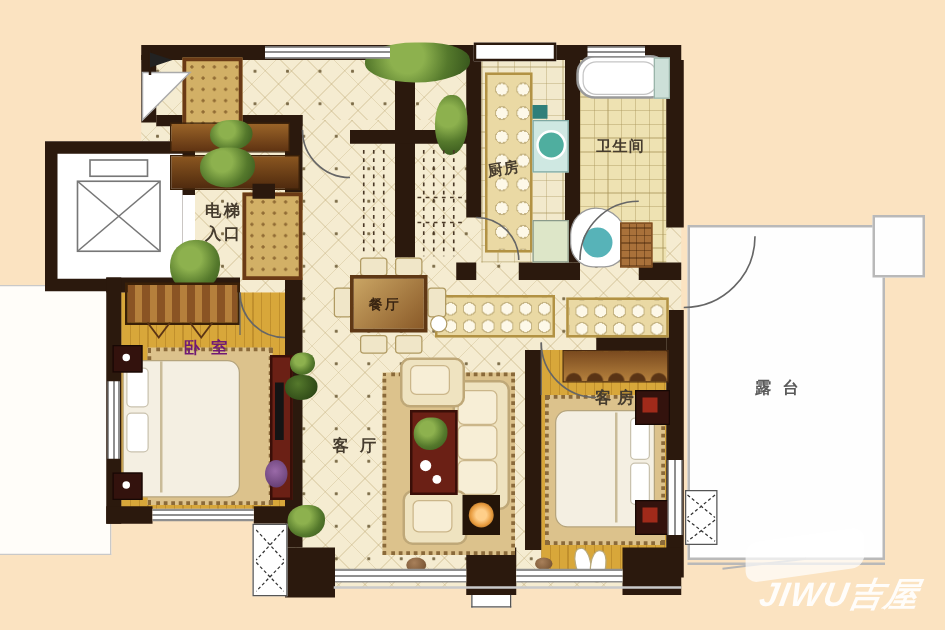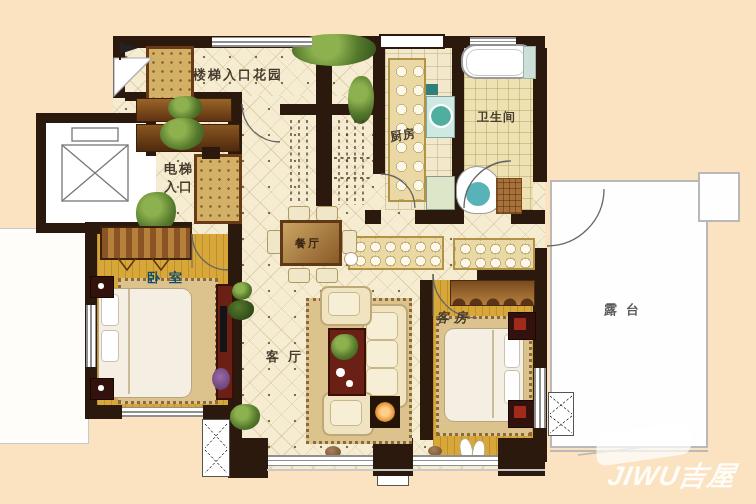--- a/index.html
+++ b/index.html
@@ -242,29 +242,28 @@
       <line x1="433" y1="274" x2="433" y2="316" stroke-width="1"></line>
       <path d="M547,246 A57,57 0 0 0 604,189"></path>
       <path d="M415,208 A34,34 0 0 0 381,174"></path>
       <path d="M464,208 A47,47 0 0 1 511,161"></path>
       <path d="M242,104 A38,38 0 0 0 280,142"></path>
     </g>
 
     <line x1="578" y1="455" x2="645" y2="447" stroke="#b5b5b5" stroke-width="1.5"></line>
   </svg>
 
-  <div class="label" style="left:193px;top:66px;font-size:13px;letter-spacing:2px;">楼梯入口花园</div>
   <div class="label" style="left:164px;top:160px;font-size:13px;letter-spacing:2px;line-height:18px;">
     <div>电梯</div>
     <div>入口</div>
   </div>
   <div class="label" style="left:390px;top:127px;font-size:12px;letter-spacing:1px;transform:rotate(-10deg);">厨房</div>
   <div class="label" style="left:477px;top:109px;font-size:12px;letter-spacing:1px;">卫生间</div>
   <div class="label" style="left:295px;top:236px;font-size:11px;letter-spacing:2px;color:#3a2512;">餐厅</div>
-  <div class="label" style="left:147px;top:269px;font-size:13px;letter-spacing:9px;color:#0c4a6e;">卧室</div>
+  <div class="label" style="left:147px;top:269px;font-size:13px;letter-spacing:9px;color:#701a75;">卧室</div>
   <div class="label" style="left:266px;top:348px;font-size:13px;letter-spacing:9px;">客厅</div>
-  <div class="label" style="left:436px;top:309px;font-size:13px;letter-spacing:5px;font-style:italic;">客房</div>
+  <div class="label" style="left:476px;top:309px;font-size:13px;letter-spacing:5px;">客房</div>
   <div class="label" style="left:604px;top:301px;font-size:13px;letter-spacing:9px;color:#5a5a5a;">露台</div>
 
   <div class="abs" style="left:596px;top:428px;width:96px;height:32px;background:rgba(255,255,255,.7);border-radius:10px;transform:rotate(-8deg) skewX(-8deg);"></div>
   <div class="abs" style="left:608px;top:458px;font-size:27px;font-style:italic;font-weight:800;color:rgba(255,255,255,.92);
               transform:skewX(-10deg);letter-spacing:1px;white-space:nowrap;">JIWU吉屋</div>
 </div>
 
 </body></html>

